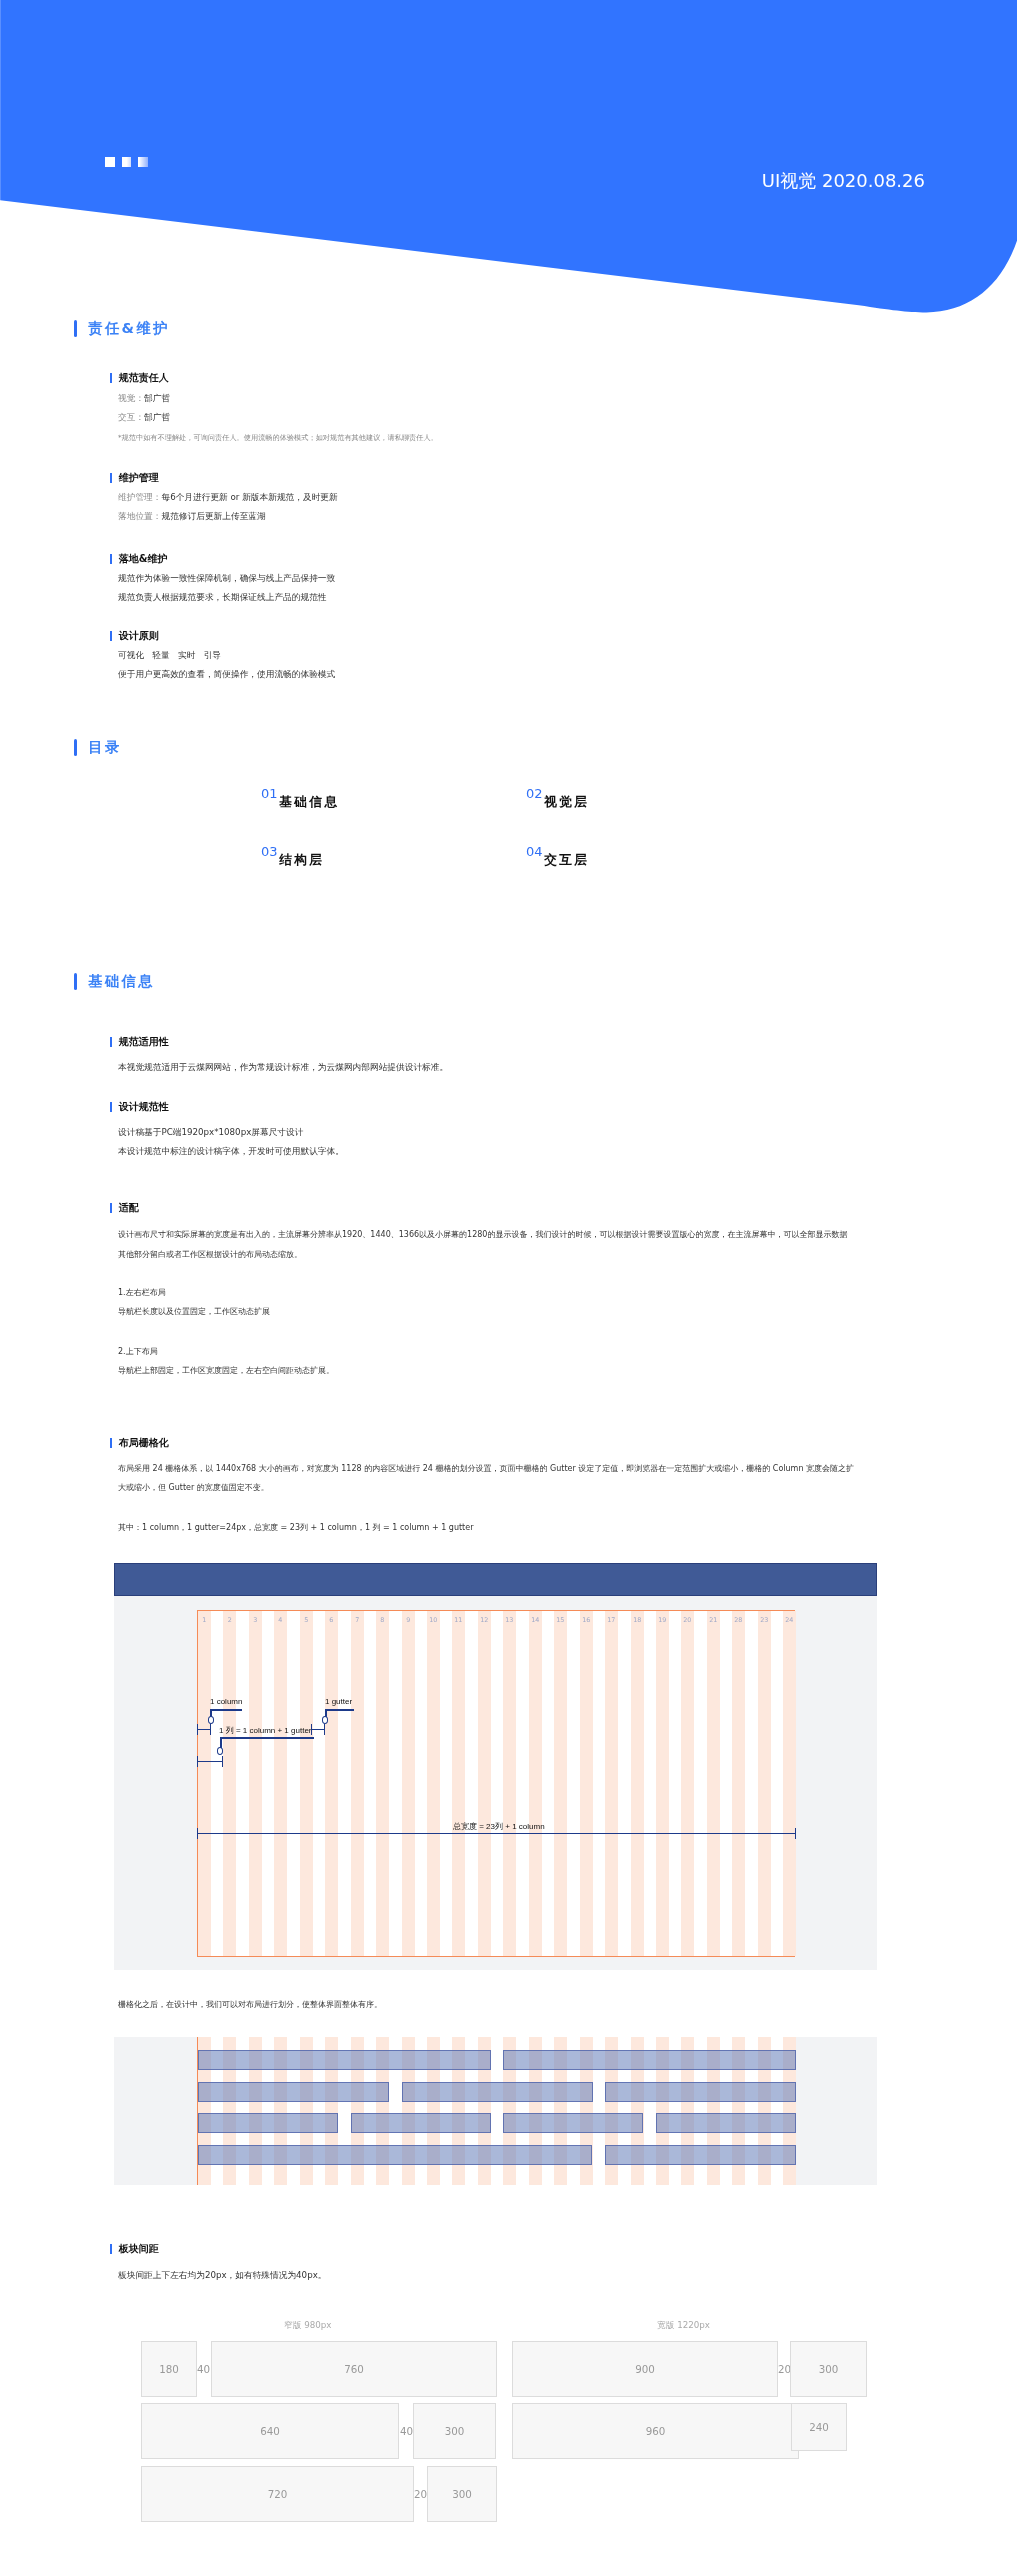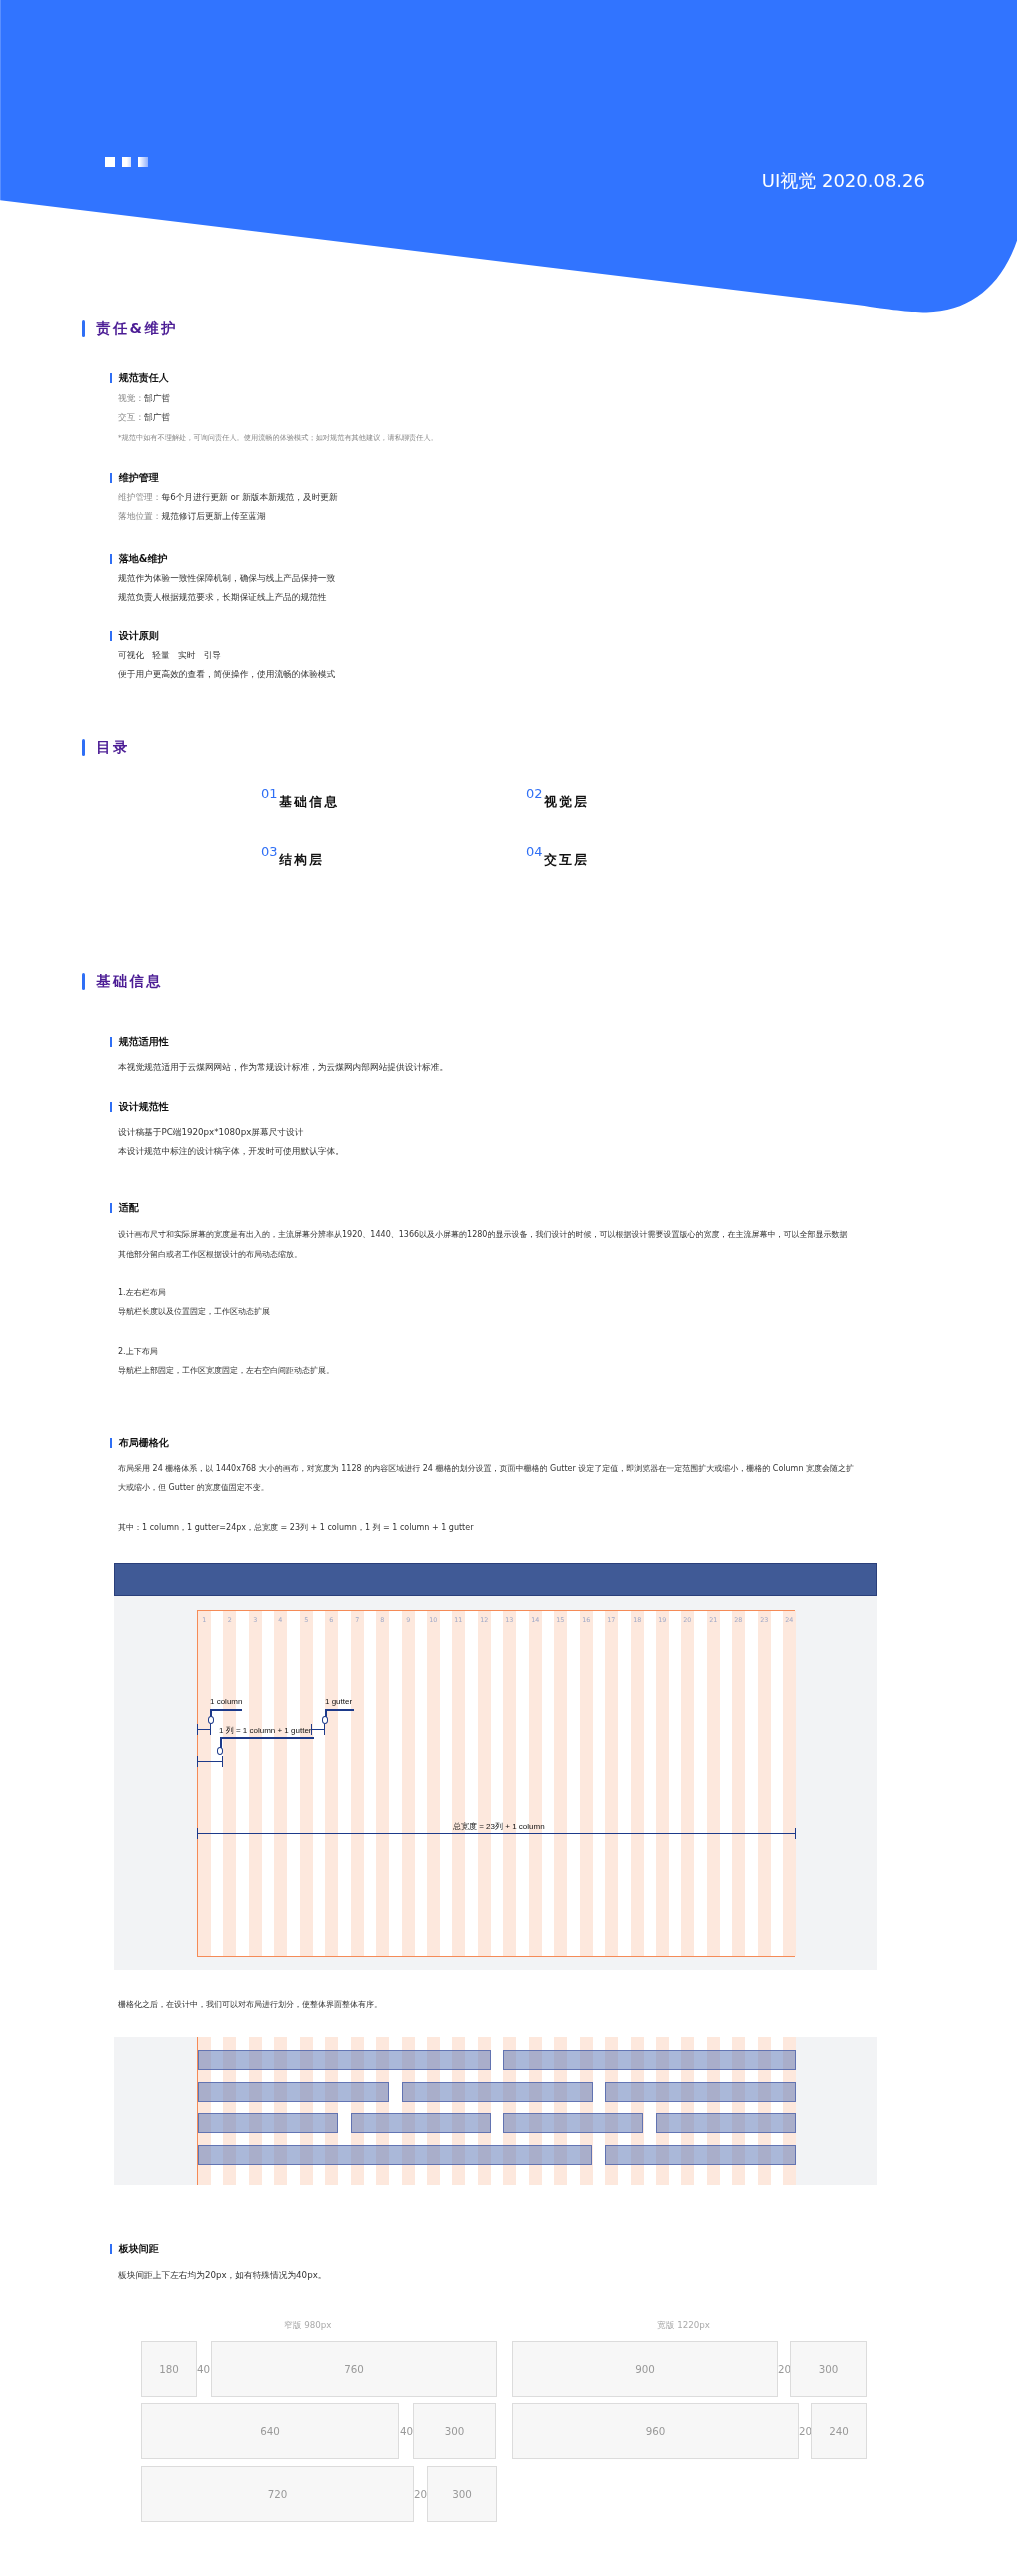--- a/index.html
+++ b/index.html
@@ -10,21 +10,21 @@
   .hero { position: absolute; left: 0; top: 0; width: 1018px; height: 318px; }
   .hero svg { position: absolute; left: 0; top: 0; }
   .hero-title { position: absolute; left: 92px; top: 46px; font-size: 56px; letter-spacing: 4.8px; color: #fff; font-weight: normal; white-space: nowrap; }
   .hero-dots { position: absolute; left: 105px; top: 157px; display: flex; gap: 7.2px; }
   .hero-dots span { width: 9.5px; height: 9.5px; background: #fff; }
   .hero-dots span:nth-child(2) { background: linear-gradient(90deg, #fff 50%, #cfdcff); }
   .hero-dots span:nth-child(3) { background: linear-gradient(90deg, #fff 10%, #8fb0ff); }
   .hero-meta { position: absolute; right: 93px; top: 169px; font-size: 18px; color: #fff; white-space: nowrap; }
 
   
-  .sec-title { position: absolute; left: 82px; display: flex; align-items: center; font-size: 14.3px; font-weight: bold; letter-spacing: 2.4px; color: #4c1d95; }
+  .sec-title { position: absolute; left: 74px; display: flex; align-items: center; font-size: 14.3px; font-weight: bold; letter-spacing: 2.4px; color: #3b82f6; }
   .sec-title .bar { width: 3.2px; height: 17.5px; background: #2f6ff5; border-radius: 1.6px; margin-right: 11px; }
 
   .sub-title { position: absolute; left: 110px; display: flex; align-items: center; font-size: 10px; color: #111; font-weight: bold; }
   .sub-title .bar { width: 2.4px; height: 9.5px; background: #2f6ff5; margin-right: 6.4px; }
 
   .para { position: absolute; left: 118px; font-size: 8.7px; line-height: 19px; color: #333; white-space: nowrap; }
   .para .label { color: #888; }
   .note { position: absolute; left: 118px; font-size: 7.2px; color: #888; white-space: nowrap; }
 
   
@@ -301,14 +301,14 @@
 <div class="sp-gap" style="left:414px; top:2488px">20</div>
 <div class="sp-box" style="left:427px; top:2466px; width:70px; height:56px">300</div>
 
 <div class="sp-caption" style="left:657px; top:2320px">宽版 1220px</div>
 <div class="sp-box" style="left:512px; top:2341px; width:266px; height:56px">900</div>
 <div class="sp-gap" style="left:778px; top:2363px">20</div>
 <div class="sp-box" style="left:790px; top:2341px; width:77px; height:56px">300</div>
 
 <div class="sp-box" style="left:512px; top:2403px; width:287px; height:56px">960</div>
 <div class="sp-gap" style="left:799px; top:2425px">20</div>
-<div class="sp-box" style="left:811px; top:2403px; width:56px; height:56px">240</div>
+<div class="sp-box" style="left:791px; top:2403px; width:56px; height:48px">240</div>
 
 
 </body></html>

